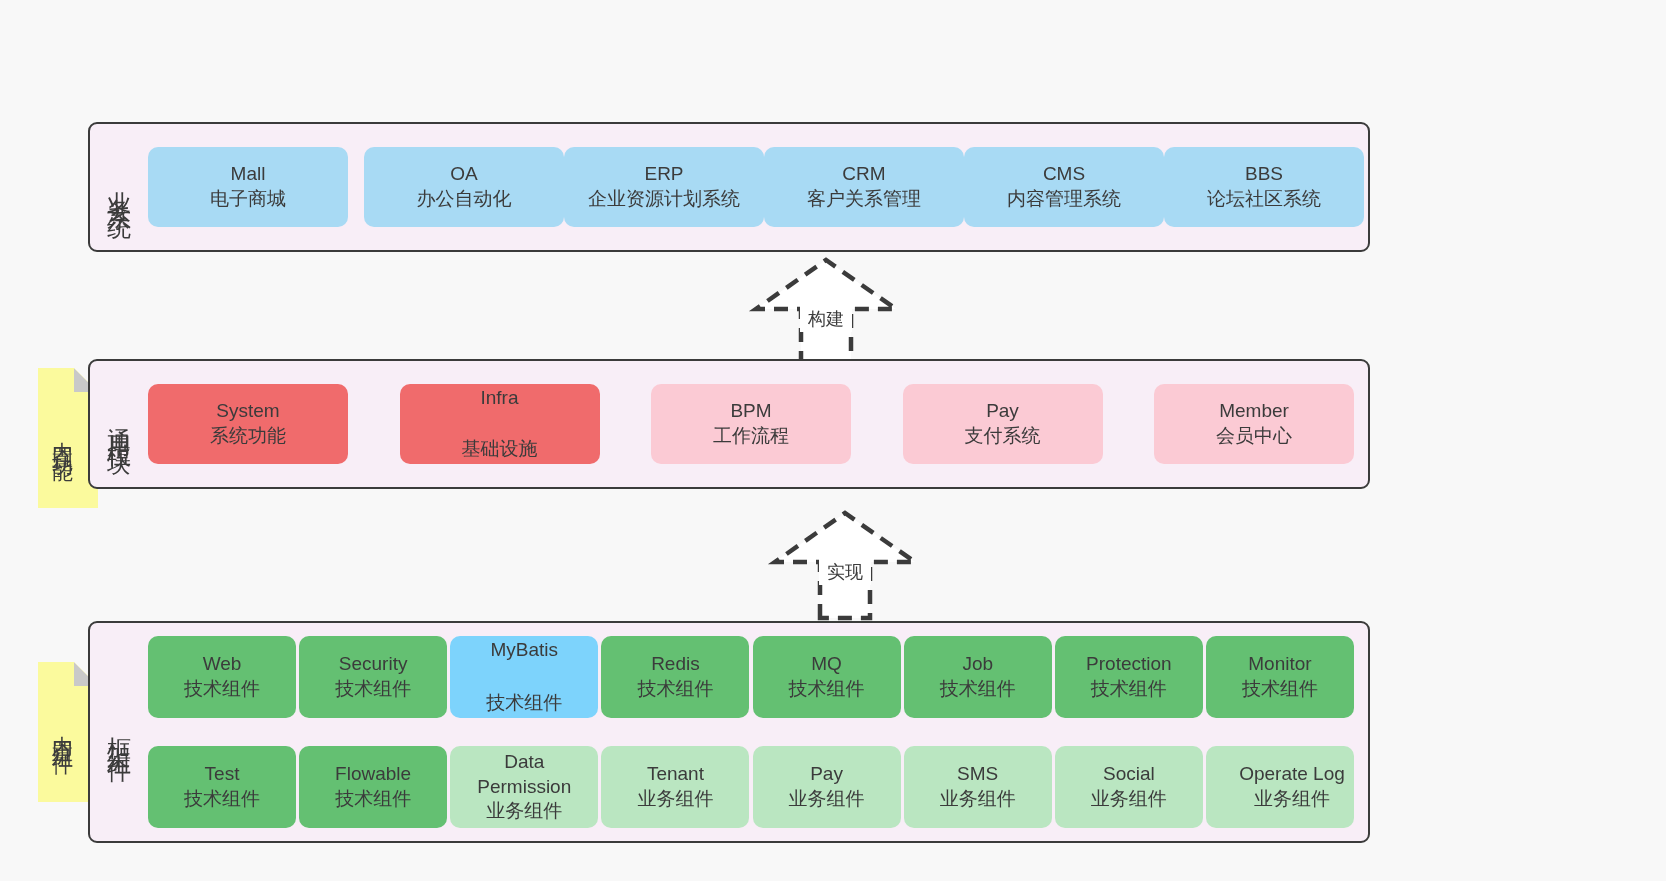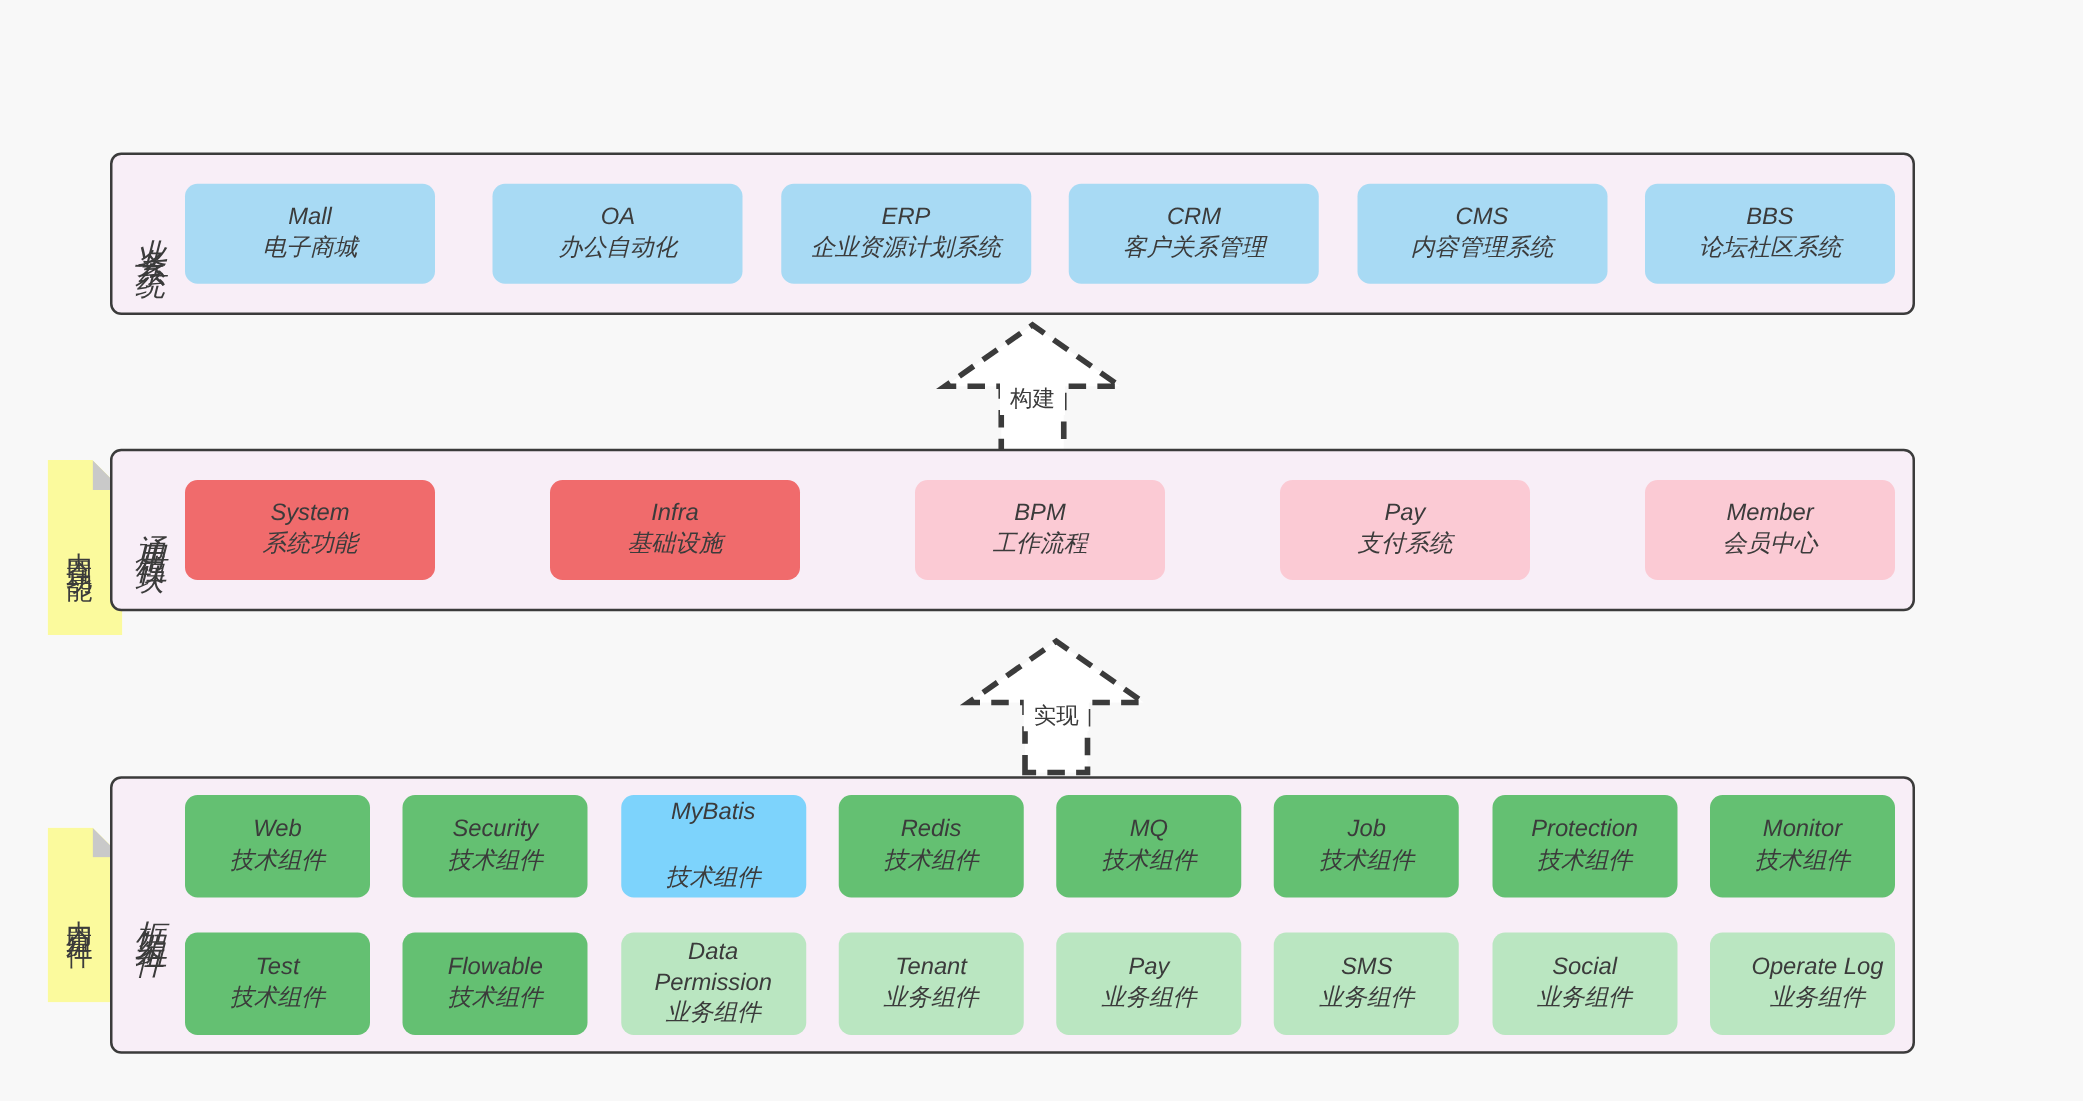--- a/index.html
+++ b/index.html
@@ -10,28 +10,27 @@
   body{
     width:1666px;height:881px;position:relative;overflow:hidden;
     background:#f8f8f8;
     font-family:"Liberation Sans","DejaVu Sans",sans-serif;
     color:var(--text);
   }
   .stage{position:absolute;inset:0;}
 
   
   .band{
-    position:absolute;left:88px;width:1444px;box-sizing:border-box;
+    position:absolute;left:88px;width:1282px;box-sizing:border-box;
     background:var(--band-bg);
     border:2px solid var(--band-border);
     border-radius:9px;
     display:flex;align-items:stretch;
     padding:0 14px 0 0;
     z-index:2;
-    font-style:italic;
   }
   .band1{top:122px;height:130px;}
   .band2{top:359px;height:130px;}
   .band3{top:621px;height:222px;}
 
   .band-label{
     width:58px;flex:0 0 58px;
     display:flex;align-items:center;justify-content:center;
     writing-mode:vertical-rl;text-orientation:upright;
     font-size:24px;letter-spacing:0.32em;line-height:1;
@@ -141,21 +140,21 @@
     <text x="100" y="73" text-anchor="middle">构建</text>
   </svg>
 
   <section class="band band2">
     <div class="band-label">通用模块</div>
     <div class="band-content">
         <div class="box" style="background: rgb(240, 107, 108);">
           <div class="box-name">System</div>
           <div class="box-desc">系统功能</div>
         </div>
-        <div class="box" style="background: rgb(240, 107, 108);">
+        <div class="box" style="background: rgb(240, 107, 108); justify-content: space-between;">
           <div class="box-name">Infra</div>
           <div class="box-desc">基础设施</div>
         </div>
         <div class="box" style="background: rgb(251, 202, 212);">
           <div class="box-name">BPM</div>
           <div class="box-desc">工作流程</div>
         </div>
         <div class="box" style="background: rgb(251, 202, 212);">
           <div class="box-name">Pay</div>
           <div class="box-desc">支付系统</div>

